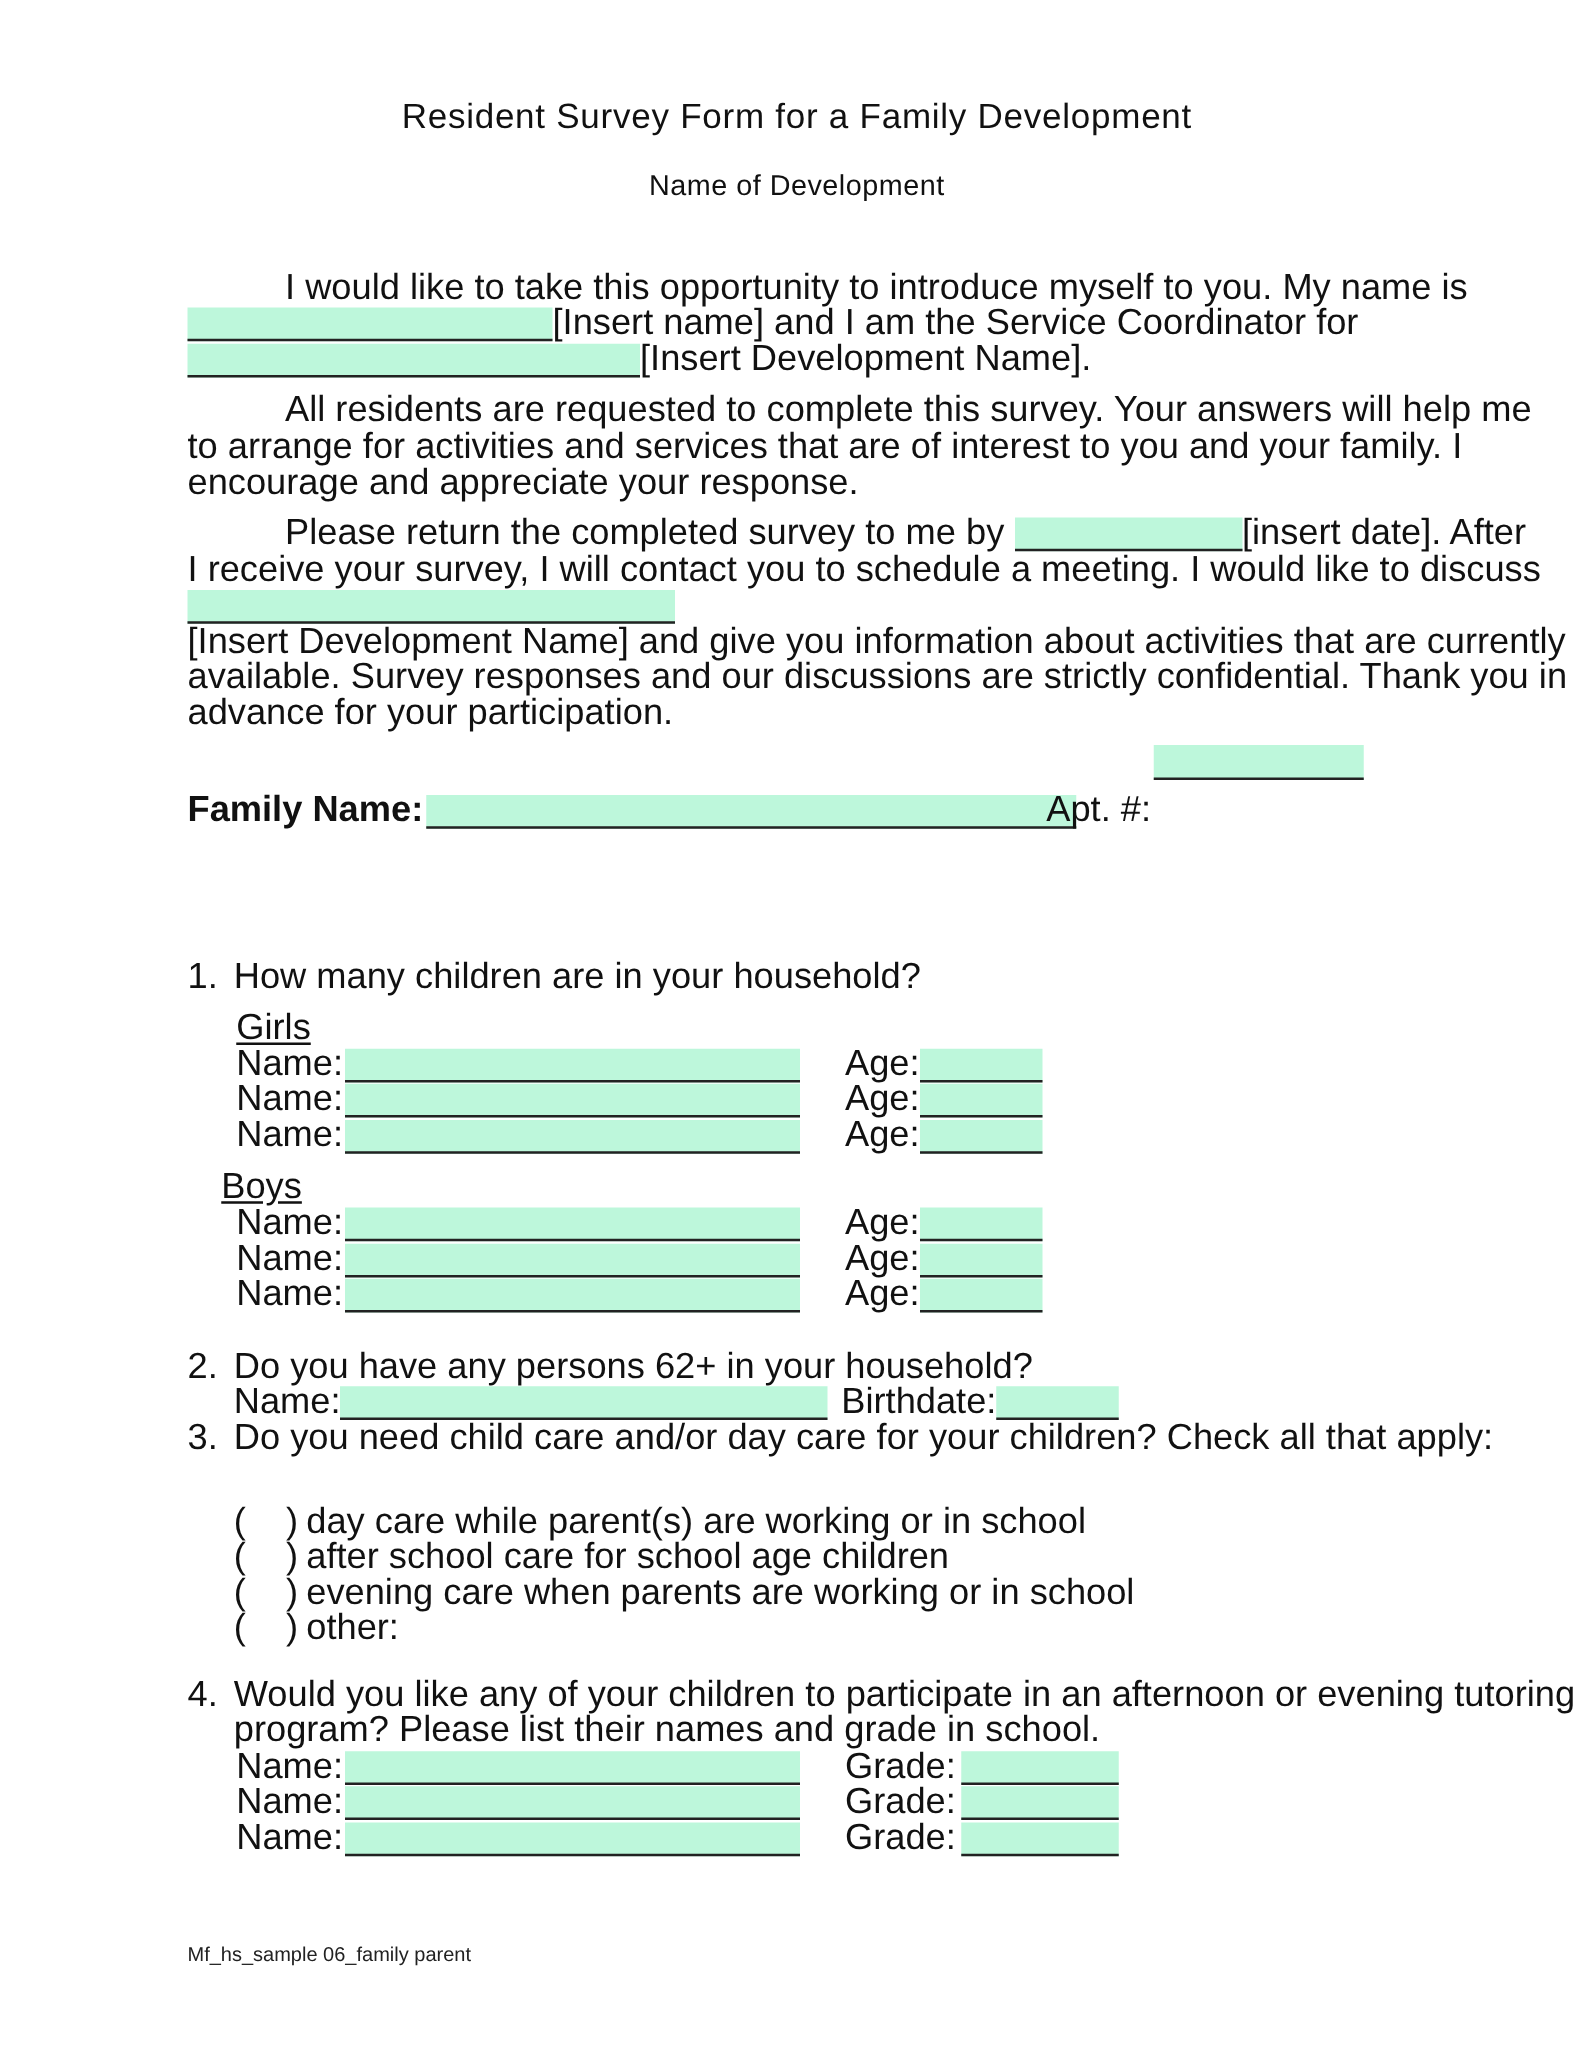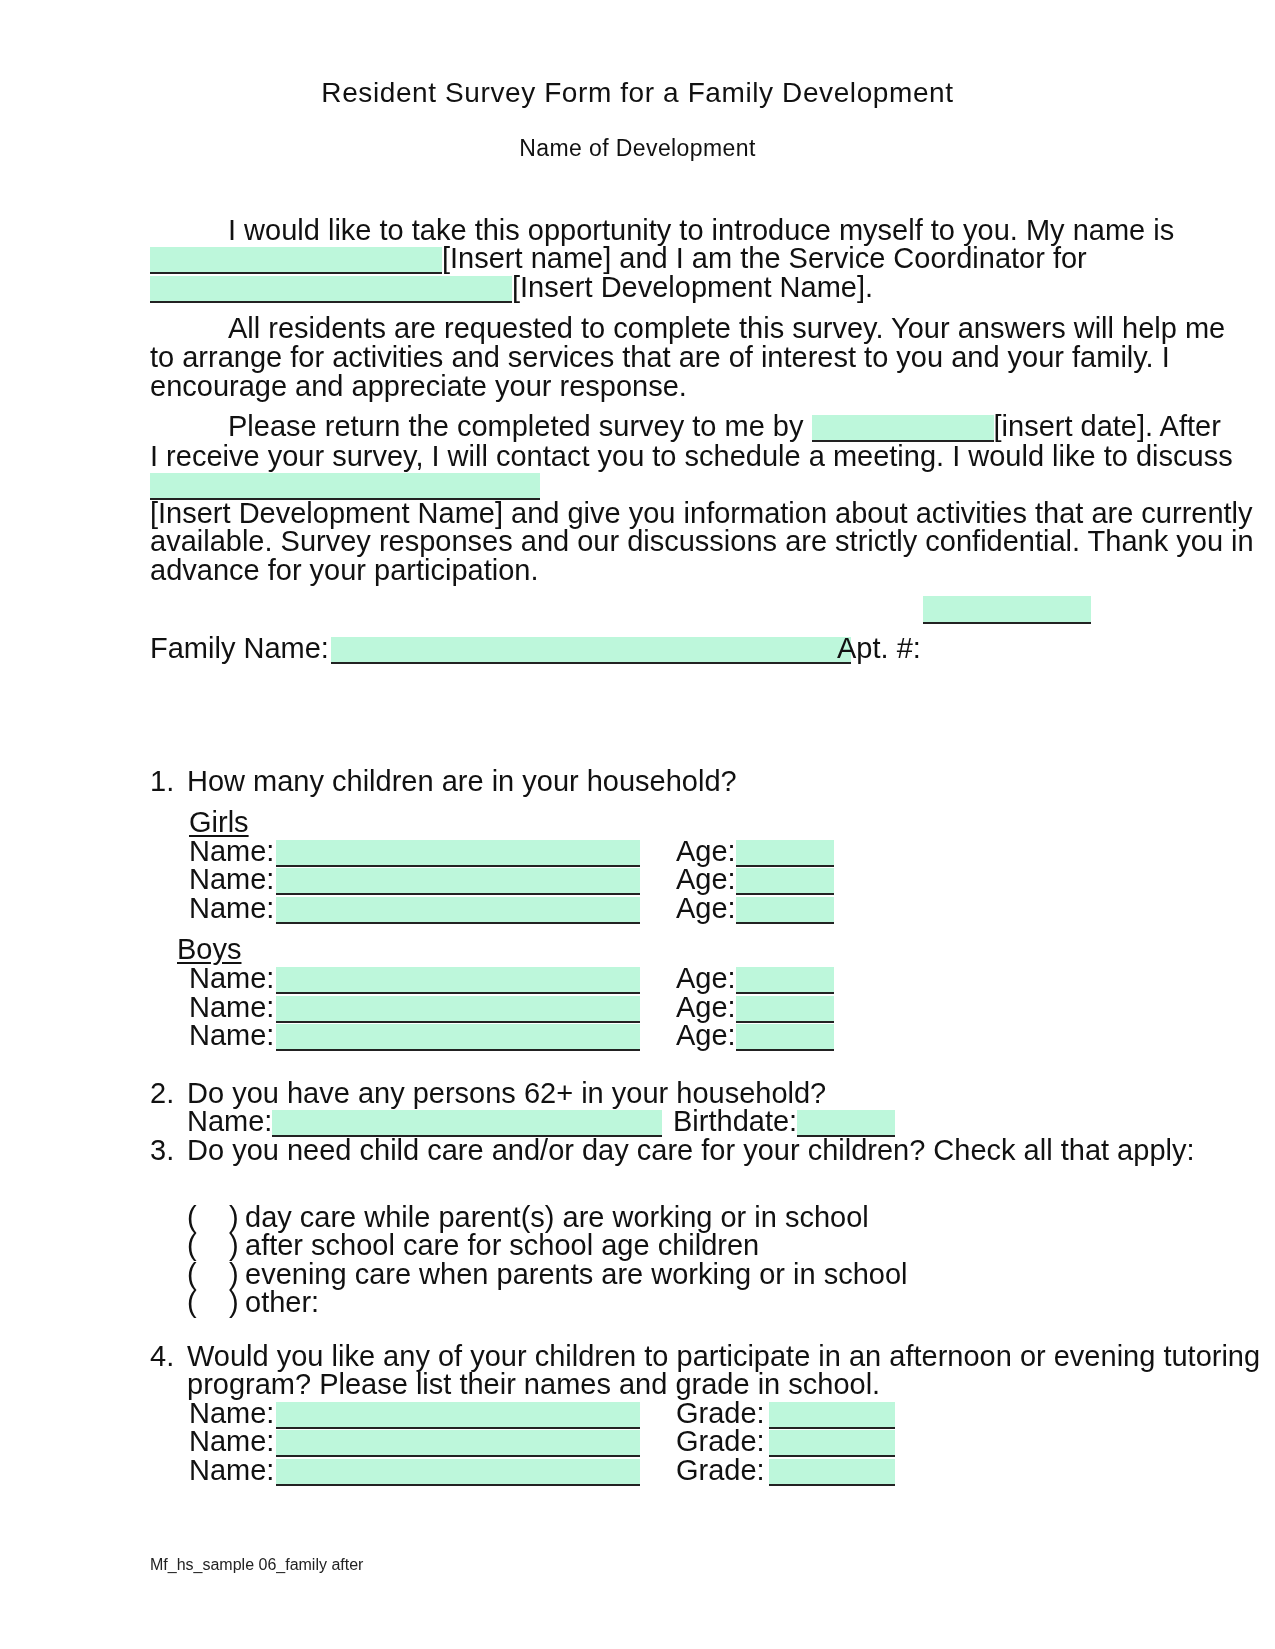--- a/index.html
+++ b/index.html
@@ -36,21 +36,21 @@
   <span>Please return the completed survey to me by </span><span class="blank" style="width: 182px; background: rgb(189, 247, 219);"></span><span>[insert date].  After</span>
 </div>
 <div class="line" style="left:150px; top:402px;">I receive your survey, I will contact you to schedule a meeting.  I would like to discuss</div>
 <div class="line" style="left:150px; top:430px;">
   <span class="blank" style="width: 390px; background: rgb(189, 247, 219);"></span>
 </div>
 <div class="line" style="left:150px; top:459px;">[Insert Development Name] and give you information about activities that are currently</div>
 <div class="line" style="left:150px; top:487px;">available.  Survey responses and our discussions are strictly confidential.  Thank you in</div>
 <div class="line" style="left:150px; top:516px;text-align:right;">advance for your participation.</div>
 
-<div class="line" style="left:150px; top:594px;">
+<div class="line" style="left:150px; top:594px;font-weight:bold;">
   <span>Family Name:</span><span class="blank" style="width: 520px; margin-left: 2px; background: rgb(189, 247, 219);"></span>
 </div>
 <div class="line" style="left:837px; top:594px;">
   <span>Apt. #:</span>
 </div>
 <span class="blank" style="position: absolute; left: 923px; top: 596px; width: 168px; height: 28px; background: rgb(189, 247, 219);"></span>
 
 <div class="line" style="left:150px; top:727px;">
   <span class="num">1.</span><span>How many children are in your household?</span>
 </div>
@@ -94,13 +94,13 @@
 <div class="line" style="left:187px; top:1330px;">program?  Please list their names and grade in school.</div>
 
 <div class="line" style="left:189px; top:1359px;"><span>Name:</span><span class="blank" style="width: 364px; margin-left: 2px; background: rgb(189, 247, 219);"></span></div>
 <div class="line" style="left:189px; top:1387px;"><span>Name:</span><span class="blank" style="width: 364px; margin-left: 2px; background: rgb(189, 247, 219);"></span></div>
 <div class="line" style="left:189px; top:1416px;"><span>Name:</span><span class="blank" style="width: 364px; margin-left: 2px; background: rgb(189, 247, 219);"></span></div>
 
 <div class="line" style="left:676px; top:1359px;"><span>Grade:</span><span class="blank" style="width: 126px; margin-left: 4px; background: rgb(189, 247, 219);"></span></div>
 <div class="line" style="left:676px; top:1387px;"><span>Grade:</span><span class="blank" style="width: 126px; margin-left: 4px; background: rgb(189, 247, 219);"></span></div>
 <div class="line" style="left:676px; top:1416px;"><span>Grade:</span><span class="blank" style="width: 126px; margin-left: 4px; background: rgb(189, 247, 219);"></span></div>
 
-<div class="footer">Mf_hs_sample 06_family after</div>
+<div class="footer">Mf_hs_sample 06_family parent</div>
 
 </body></html>

